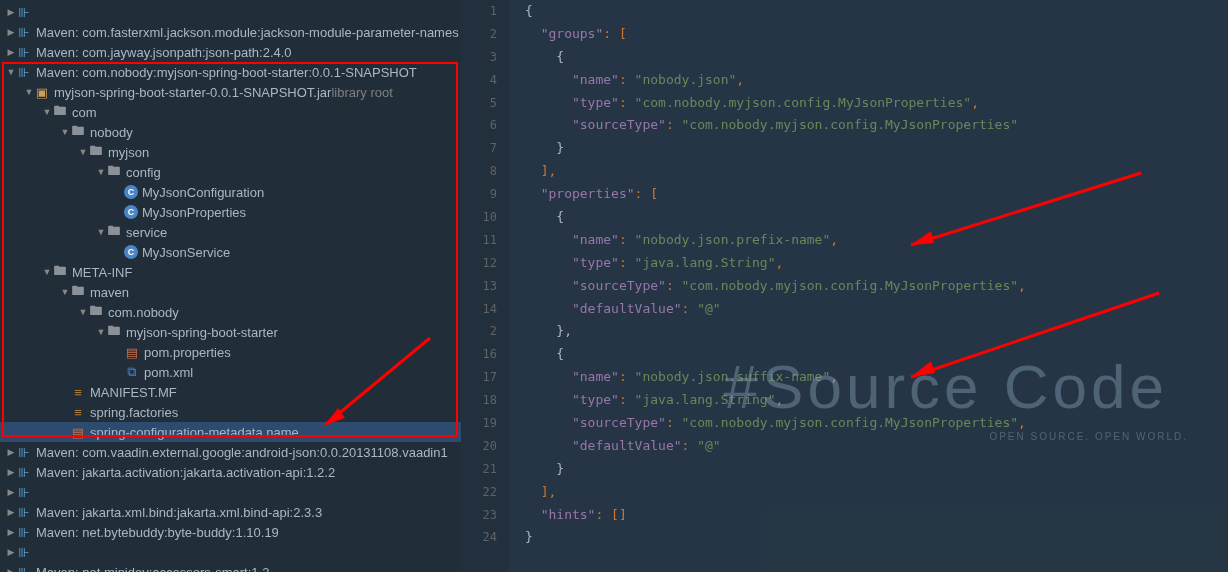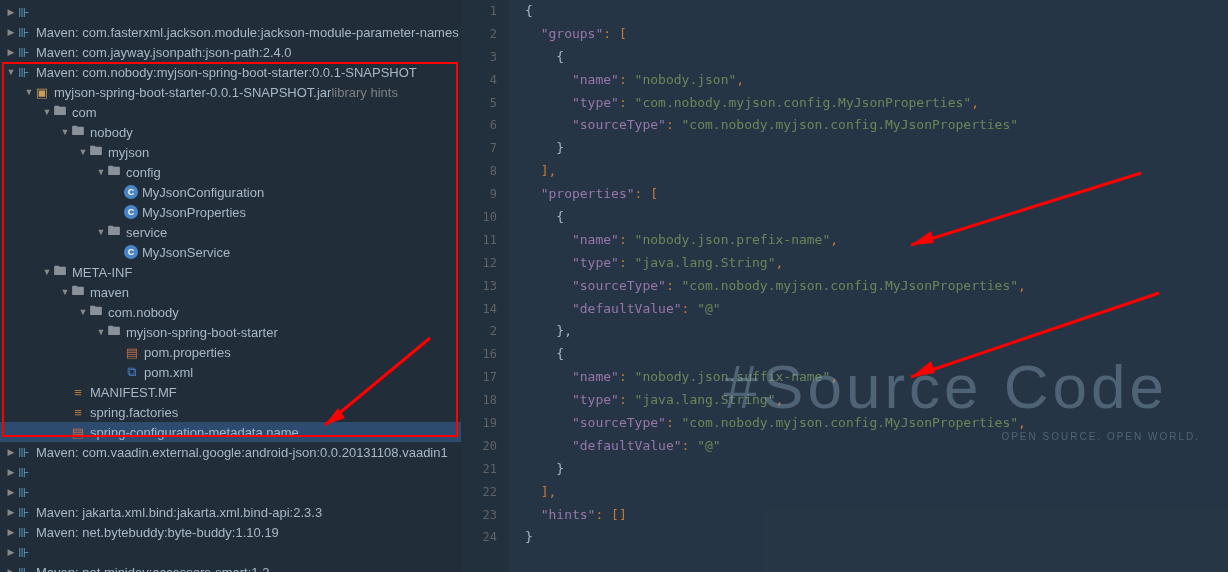--- a/index.html
+++ b/index.html
@@ -58,21 +58,21 @@
         </div>
         <div class="tree-row" style="padding-left: 6px;">
           <span class="arrow">▼</span>
           <span class="icon lib-icon">⊪</span>
           <span class="txt">Maven: com.nobody:myjson-spring-boot-starter:0.0.1-SNAPSHOT</span>
         </div>
         <div class="tree-row" style="padding-left: 24px;">
           <span class="arrow">▼</span>
           <span class="icon jar-icon">▣</span>
           <span class="txt">myjson-spring-boot-starter-0.0.1-SNAPSHOT.jar</span> 
-          <span class="gray-txt">library hints</span>
+          <span class="gray-txt">library root</span>
         </div>
         <div class="tree-row" style="padding-left: 42px;">
           <span class="arrow">▼</span>
           <span class="icon folder-icon">🖿</span>
           <span class="txt">com</span>
         </div>
         <div class="tree-row" style="padding-left: 60px;">
           <span class="arrow">▼</span>
           <span class="icon folder-icon">🖿</span>
           <span class="txt">nobody</span>
@@ -153,20 +153,21 @@
           <span class="txt">spring-configuration-metadata.name</span>
         </div>
         <div class="tree-row" style="padding-left: 6px;">
           <span class="arrow">▶</span>
           <span class="icon lib-icon">⊪</span>
           <span class="txt">Maven: com.vaadin.external.google:android-json:0.0.20131108.vaadin1</span>
         </div>
         <div class="tree-row" style="padding-left: 6px;">
           <span class="arrow">▶</span>
           <span class="icon lib-icon">⊪</span>
+          <span class="txt">Maven: jakarta.activation:jakarta.activation-api:1.2.2</span>
         </div>
         <div class="tree-row" style="padding-left: 6px;">
           <span class="arrow">▶</span>
           <span class="icon lib-icon">⊪</span>
         </div>
         <div class="tree-row" style="padding-left: 6px;">
           <span class="arrow">▶</span>
           <span class="icon lib-icon">⊪</span>
           <span class="txt">Maven: jakarta.xml.bind:jakarta.xml.bind-api:2.3.3</span>
         </div>
@@ -191,21 +192,21 @@
           <line class="arrow-path" x1="130" y1="8" x2="25" y2="95"></line>
           <polygon class="arrow-head" points="25,95 38,78 45,88"></polygon>
         </svg>
     </div>
   </div>
 
   <div class="editor">
     <div class="bgtxt" style="right:60px;bottom:150px;font-size:62px;letter-spacing:4px;">
       <span>#Source</span> <span>Code</span>
     </div>
-    <div class="bgtxt" style="right:28px;bottom:130px;font-size:10px;letter-spacing:2px;">OPEN SOURCE. OPEN WORLD.</div>
+    <div class="bgtxt" style="right:40px;bottom:130px;font-size:10px;letter-spacing:2px;">OPEN SOURCE. OPEN WORLD.</div>
     <div class="gutter" id="gutter">
         <div class="ln">1</div>
         <div class="ln">2</div>
         <div class="ln">3</div>
         <div class="ln">4</div>
         <div class="ln">5</div>
         <div class="ln">6</div>
         <div class="ln">7</div>
         <div class="ln">8</div>
         <div class="ln">9</div>

